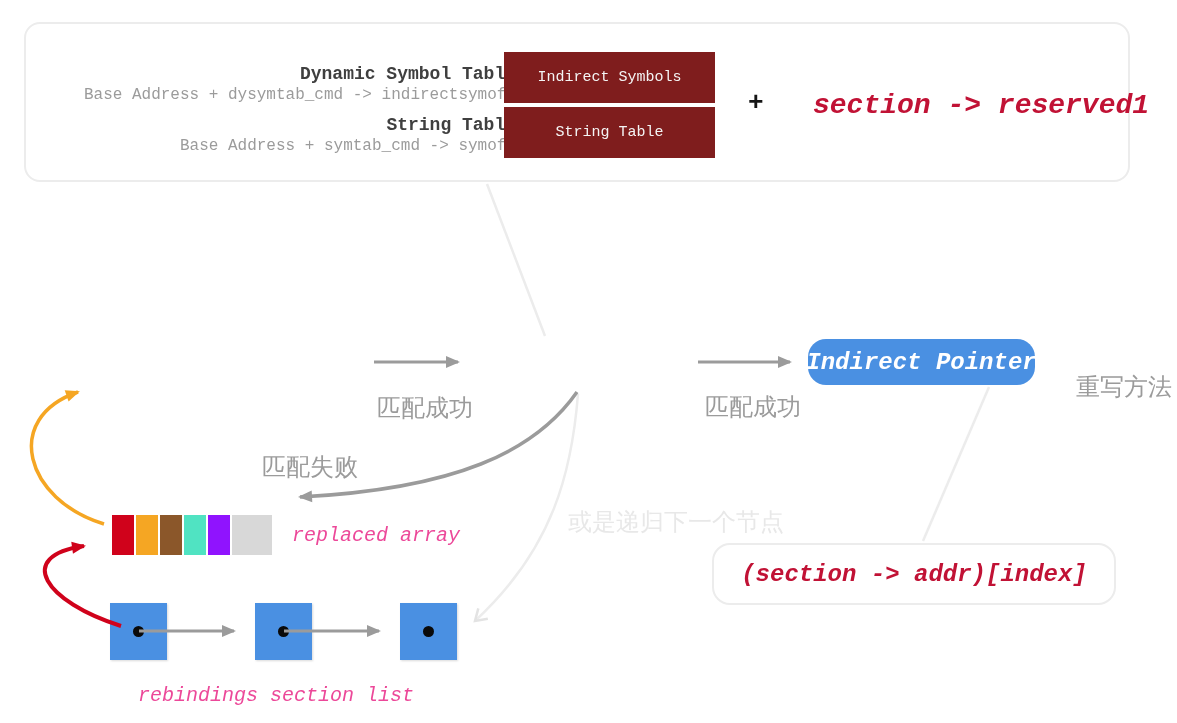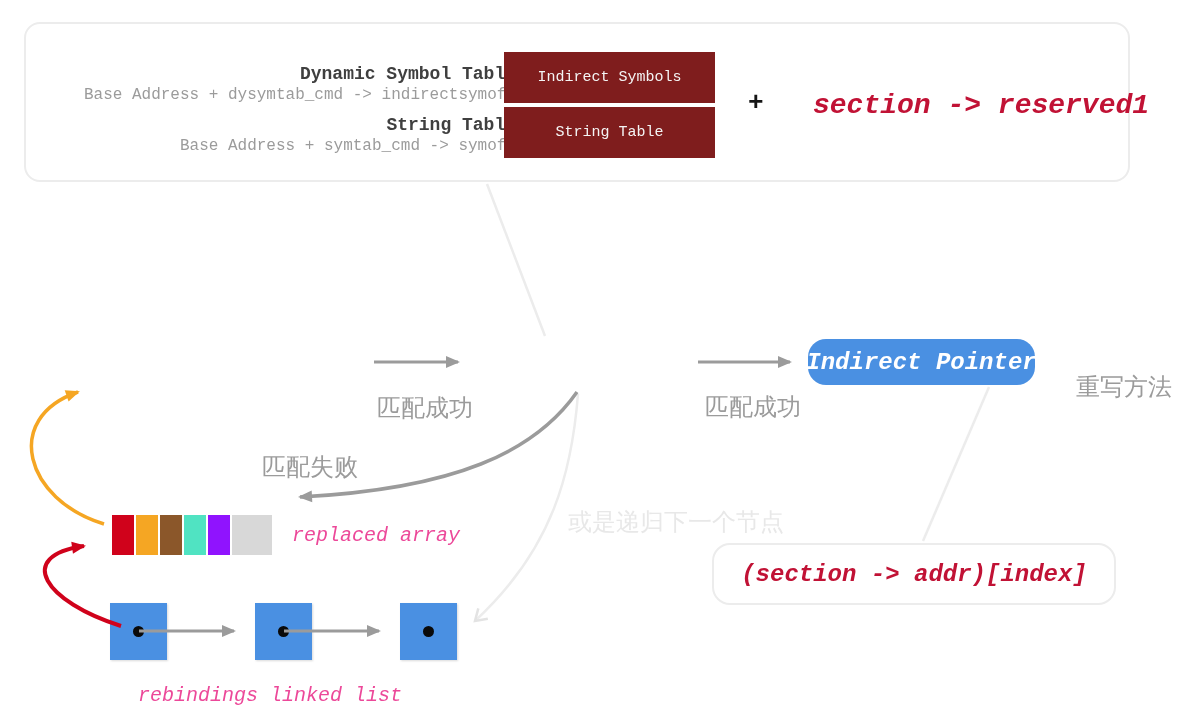--- a/index.html
+++ b/index.html
@@ -92,21 +92,21 @@
       <div class="ll-node">
         <span class="ll-dot"></span>
       </div>
       <div class="ll-node">
         <span class="ll-dot"></span>
       </div>
       <div class="ll-node">
         <span class="ll-dot"></span>
       </div>
     </div>
-  <div class="caption" style="left:138px;top:684px;">rebindings linked list</div>
+  <div class="caption" style="left:138px;top:684px;">rebindings section list</div>
 
   <div class="panel index-box">
     <span class="index-expr">(section -&gt; addr)[index]</span>
   </div>
 
   <svg class="overlay" width="1177" height="723" viewBox="0 0 1177 723">
     <defs>
       <marker id="arrGray" markerUnits="userSpaceOnUse" markerWidth="18" markerHeight="16" refX="13" refY="7" orient="auto">
         <path d="M1,1 L15,7 L1,13 Z" fill="#9b9b9b"></path>
       </marker>

